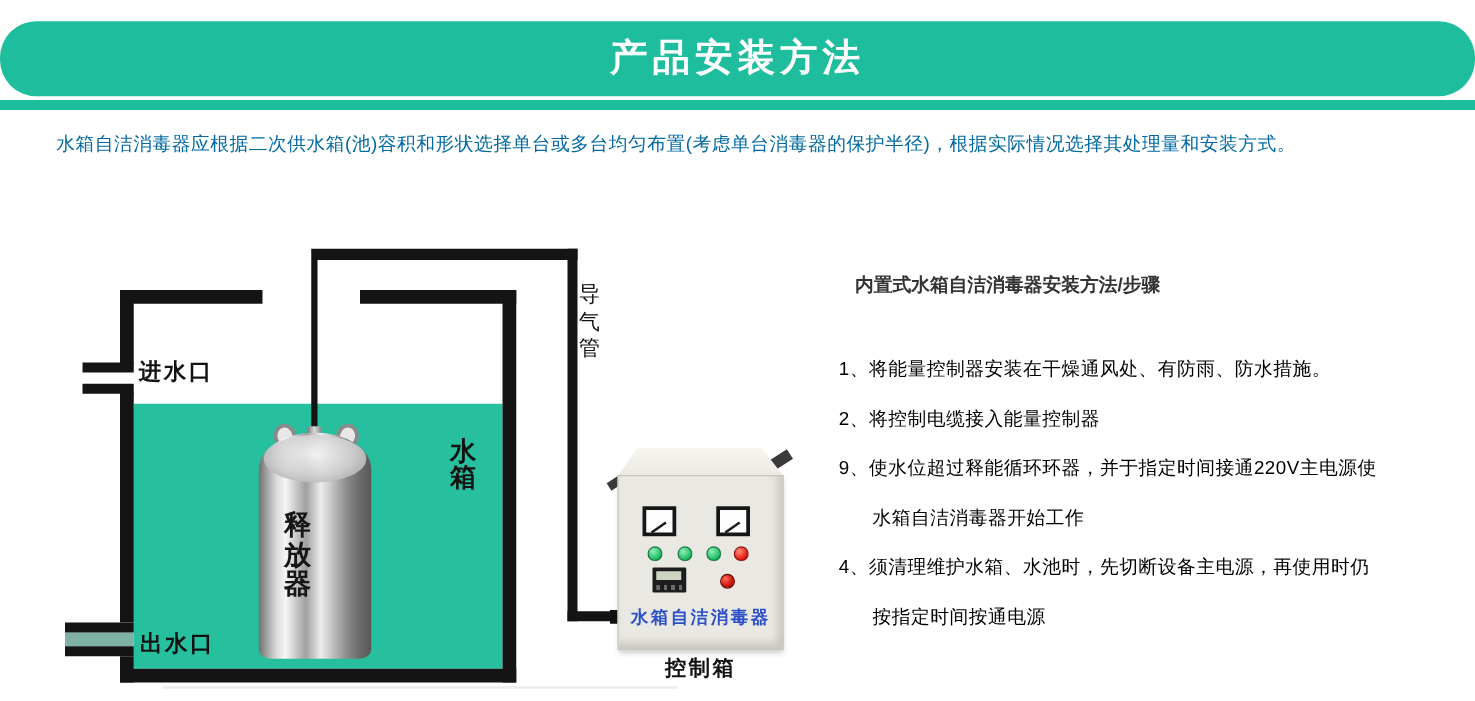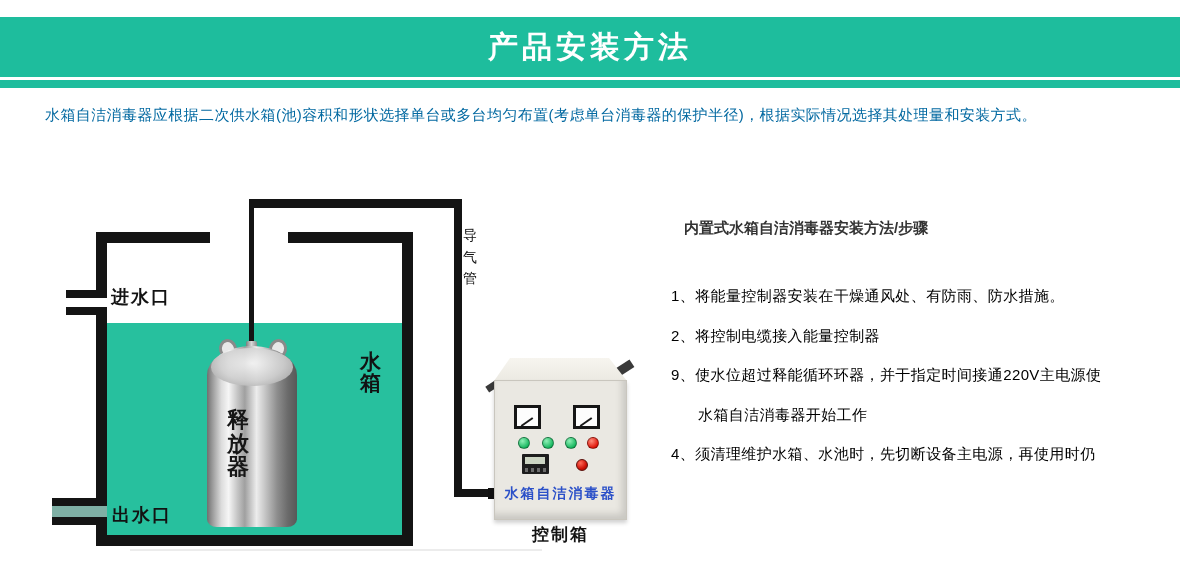--- a/index.html
+++ b/index.html
@@ -2,21 +2,21 @@
 <html><head>
 <meta charset="utf-8">
 <style>
   html,body{margin:0;padding:0;background:#fff;}
   body{font-family:"Liberation Sans",sans-serif;}
   #canvas{position:relative;width:1180px;height:561px;background:#fff;overflow:hidden;}
   .abs{position:absolute;}
   .blk{background:#141414;}
 
   
-  .banner{left:0;top:17px;width:1180px;height:60px;background:#1ebd9d;}
+  .banner{left:0;top:17px;width:1180px;height:60px;background:#1ebd9d;border-radius:29px;}
   .banner-title{width:100%;text-align:center;line-height:60px;color:#fff;font-size:30px;font-weight:bold;letter-spacing:4px;}
   .stripe{left:0;top:80px;width:1180px;height:8px;background:#1ebd9d;}
 
   
   .intro{left:45px;top:106px;width:1080px;font-size:15px;color:#0369a1;letter-spacing:0.4px;}
 
   
   .wall-top-l{left:96px;top:232px;width:114px;height:11px;}
   .wall-top-r{left:288px;top:232px;width:125px;height:11px;}
   .wall-left-a{left:96px;top:232px;width:11px;height:59px;}
@@ -38,21 +38,21 @@
   .pipe-thin{left:249px;top:208px;width:5px;height:158px;}
   .pipe-r{left:454px;top:199px;width:8px;height:298px;}
   .pipe-c{left:454px;top:489px;width:40px;height:8px;}
 
   
   .lbl{color:#121212;}
   .lbl-inlet{left:111px;top:285px;font-size:18px;font-weight:bold;letter-spacing:2px;}
   .lbl-outlet{left:112px;top:503px;font-size:18px;font-weight:bold;letter-spacing:2px;}
   .vtext{width:1.25em;word-break:break-all;}
   .lbl-tank{left:360px;top:351px;font-size:21px;font-weight:bold;line-height:21px;}
-  .lbl-duct{left:463px;top:225px;font-size:14px;font-weight:normal;line-height:21.5px;}
+  .lbl-duct{left:463px;top:225px;font-size:17px;font-weight:normal;line-height:21.5px;}
   .lbl-cyl{left:20px;top:62px;font-size:22px;font-weight:600;line-height:23.5px;color:#161616;position:absolute;}
   .lbl-cbox{left:494px;top:523px;width:133px;text-align:center;font-size:17px;font-weight:bold;letter-spacing:2px;}
 
   
   .cylinder{left:207px;top:346px;width:90px;height:181px;border-radius:46px 46px 10px 10px / 30px 30px 8px 8px;
     background:linear-gradient(90deg,#6f6f6f 0%,#9a9a9a 6%,#dcdcdc 16%,#f6f6f6 24%,#c4c4c4 34%,#a0a0a0 42%,#ececec 55%,#d0d0d0 62%,#8d8d8d 78%,#6a6a6a 90%,#585858 100%);}
   .cylinder::before{content:"";position:absolute;left:4%;top:2px;width:92%;height:38px;border-radius:50%;
     background:radial-gradient(ellipse at 50% 40%,#f3f3f3 0%,#d0d0d0 55%,#9d9d9d 100%);opacity:.92;}
   .lug{width:12px;height:14px;border:3px solid #8a8a8a;border-radius:50%;background:#e8e8e8;}
   .lug-l{left:219px;top:339px;transform:rotate(-14deg);}
@@ -159,15 +159,16 @@
   </div>
   <div class="abs shadow-line"></div>
 
   <div class="abs heading">内置式水箱自洁消毒器安装方法/步骤</div>
   <div class="abs steps">
     <div class="step-line">1、将能量控制器安装在干燥通风处、有防雨、防水措施。</div>
     <div class="step-line">2、将控制电缆接入能量控制器</div>
     <div class="step-line">9、使水位超过释能循环环器，并于指定时间接通220V主电源使</div>
     <div class="step-line indent">水箱自洁消毒器开始工作</div>
     <div class="step-line">4、须清理维护水箱、水池时，先切断设备主电源，再使用时仍</div>
+    <div class="step-line indent">按指定时间按通电源</div>
   </div>
 
 </div>
 
 </body></html>

